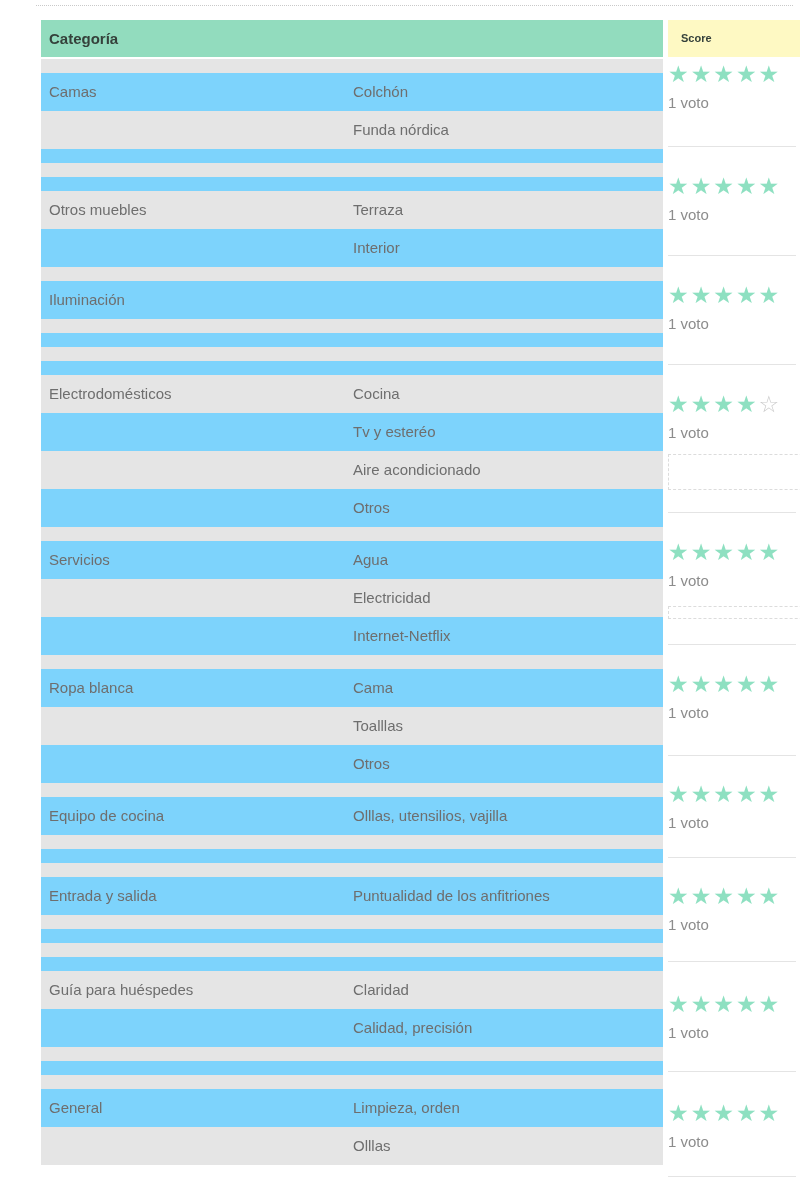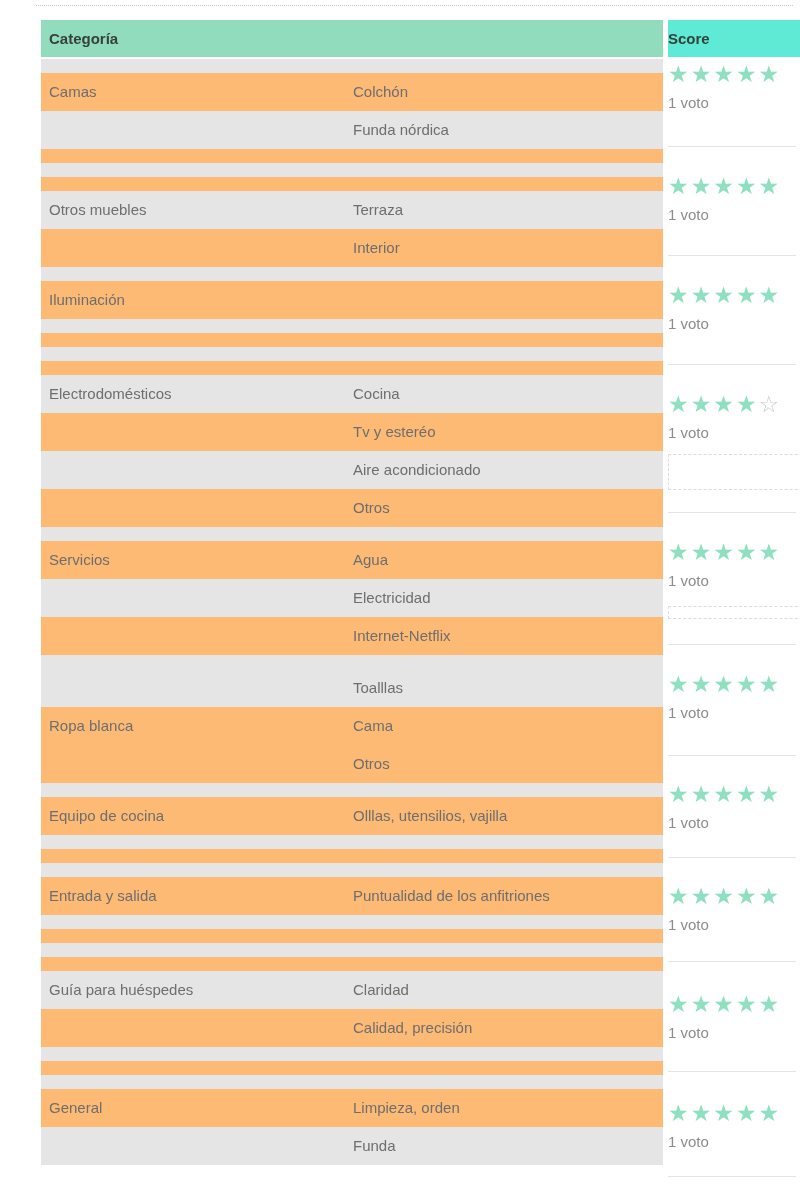--- a/index.html
+++ b/index.html
@@ -12,28 +12,28 @@
   
   .main-table{position:absolute;left:41px;top:20px;width:622px;}
   .thead-row{display:flex;height:37px;background:#92dcbe;margin-bottom:2px;}
   .th{font-weight:bold;font-size:15px;color:#35413b;line-height:37px;}
   .th-cat{width:312px;padding-left:8px;box-sizing:border-box;}
   .th-obj{flex:1;}
   .t-row{display:flex;}
   .t-row.normal{height:38px;}
   .t-row.thin{height:14px;}
   .t-row.gray{background:#e5e5e5;}
-  .t-row.white{background:#fdba74;}
+  .t-row.white{background:#7dd3fc;}
   .cell{font-size:15px;color:#6e6e6e;line-height:38px;white-space:nowrap;overflow:hidden;}
   .cell-cat{width:312px;padding-left:8px;box-sizing:border-box;}
   .cell-obj{flex:1;}
 
   
   .score-col{position:absolute;left:668px;top:20px;width:132px;}
-  .score-head{height:37px;background:#5eead4;font-weight:bold;font-size:15px;color:#35413b;line-height:37px;box-sizing:border-box;}
+  .score-head{height:37px;background:#fef9c3;font-weight:bold;font-size:11px;color:#35413b;line-height:37px;padding-left:13px;box-sizing:border-box;}
   .score-block{box-sizing:border-box;border-bottom:1px solid #e4e4e4;width:128px;}
   .stars{font-size:23px;line-height:23px;letter-spacing:2px;color:#8ee0c1;cursor:pointer;white-space:nowrap;}
   .star-outline{color:#cbcbcb;}
   .votes{font-size:15px;color:#8c8c8c;line-height:18px;margin-top:8px;}
   .empty-box{border:1px dashed #dcdcdc;background:#ffffff;width:150px;box-sizing:border-box;}
 </style>
 </head>
 <body>
 
 <div class="dotted-divider"></div>
@@ -128,28 +128,28 @@
         <div class="cell cell-obj">Electricidad</div>
       </div>
       <div class="t-row normal white">
         <div class="cell cell-cat"></div>
         <div class="cell cell-obj">Internet-Netflix</div>
       </div>
       <div class="t-row thin gray">
         <div class="cell cell-cat"></div>
         <div class="cell cell-obj"></div>
       </div>
-      <div class="t-row normal gray">
-        <div class="cell cell-cat"></div>
-        <div class="cell cell-obj">Toalllas</div>
-      </div>
       <div class="t-row normal white">
         <div class="cell cell-cat">Ropa blanca</div>
         <div class="cell cell-obj">Cama</div>
       </div>
+      <div class="t-row normal gray">
+        <div class="cell cell-cat"></div>
+        <div class="cell cell-obj">Toalllas</div>
+      </div>
       <div class="t-row normal white">
         <div class="cell cell-cat"></div>
         <div class="cell cell-obj">Otros</div>
       </div>
       <div class="t-row thin gray">
         <div class="cell cell-cat"></div>
         <div class="cell cell-obj"></div>
       </div>
       <div class="t-row normal white">
         <div class="cell cell-cat">Equipo de cocina</div>
@@ -206,21 +206,21 @@
       <div class="t-row thin gray">
         <div class="cell cell-cat"></div>
         <div class="cell cell-obj"></div>
       </div>
       <div class="t-row normal white">
         <div class="cell cell-cat">General</div>
         <div class="cell cell-obj">Limpieza, orden</div>
       </div>
       <div class="t-row normal gray">
         <div class="cell cell-cat"></div>
-        <div class="cell cell-obj">Funda</div>
+        <div class="cell cell-obj">Olllas</div>
       </div>
     </div>
 </div>
 
 <div class="score-col">
   <div class="score-head">Score</div>
   <div>
       <div class="score-block" style="height: 90px;">
         <div class="stars" style="padding-top: 6px;"><span>★</span><span>★</span><span>★</span><span>★</span><span>★</span></div>
         <div class="votes">1 voto</div>

